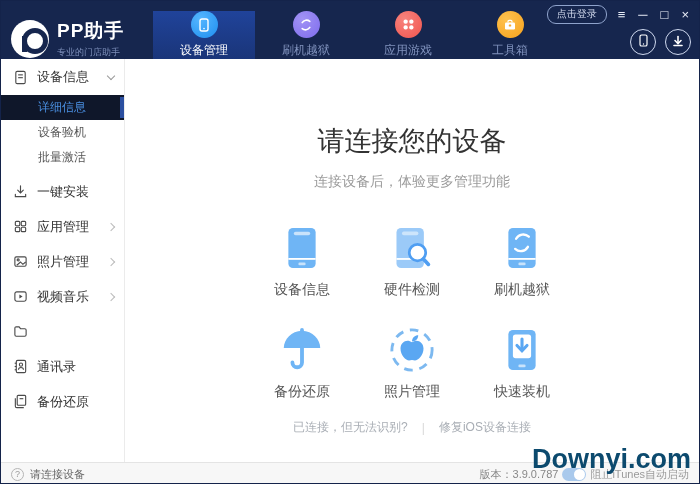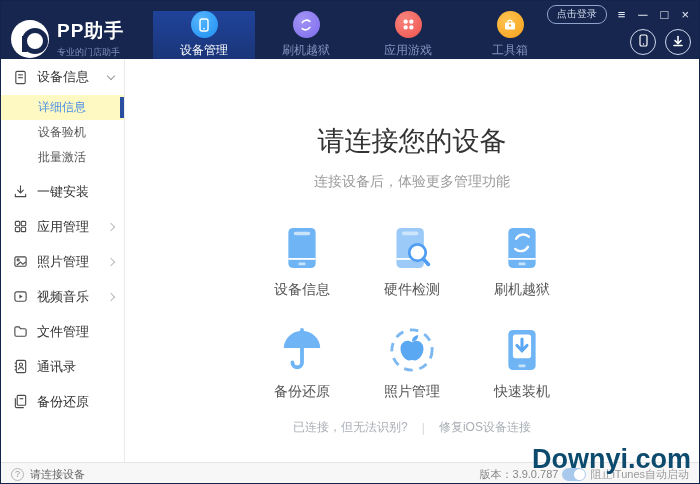--- a/index.html
+++ b/index.html
@@ -36,21 +36,21 @@
 
   
   .body-row { display:flex; height:403px; }
   .sidebar { width:123px; background:#fff; padding-top:0; position:relative; }
   .main { flex:1; background:#fff; border-left:1px solid #ebebeb; position:relative; text-align:center; }
 
   
   .side-group-header { display:flex; align-items:center; height:36px; padding:0 10px 0 12px; font-size:13px; color:#333; cursor:pointer; }
   .side-group-header .lbl { margin-left:9px; flex:1; text-align:left; }
   .sub-item { height:25px; line-height:25px; padding-left:37px; font-size:12px; color:#555; cursor:pointer; position:relative; text-align:left; }
-  .sub-item.active { background:#fef9c3; color:#4a90e2; }
+  .sub-item.active { background:#0f172a; color:#4a90e2; }
   .sub-item.active::after { content:""; position:absolute; right:0; top:2px; bottom:2px; width:4px; background:#2b4fa0; }
   .beta-badge { display:inline-block; margin-left:10px; background:#72a1ee; color:#fff; font-size:9px; padding:1px 4px 2px; border-radius:2px; vertical-align:1px; }
   .side-items { margin-top:4px; }
   .side-item { display:flex; align-items:center; height:35px; padding:0 10px 0 12px; font-size:13px; color:#333; cursor:pointer; }
   .side-item .lbl { margin-left:9px; flex:1; text-align:left; }
   .chev-down { width:6px; height:6px; border-right:1.4px solid #999; border-bottom:1.4px solid #999; transform:rotate(45deg); margin-top:-3px; }
   .chev-right { width:6px; height:6px; border-right:1.4px solid #bbb; border-bottom:1.4px solid #bbb; transform:rotate(-45deg); }
   .side-icon svg { display:block; }
 
   
@@ -218,21 +218,20 @@
             </span>
           <span class="lbl">视频音乐</span>
           <span class="chev-right"></span>
         </div>
         <div class="side-item">
           <span class="side-icon">
               <svg width="15" height="15" viewBox="0 0 16 16" fill="none" stroke="#4a4a4a" stroke-width="1.2">
                 <path d="M2 4.5 C2 3.7 2.6 3 3.5 3 H6.5 L8 5 H12.5 C13.3 5 14 5.7 14 6.5 V11.5 C14 12.3 13.3 13 12.5 13 H3.5 C2.6 13 2 12.3 2 11.5 Z"></path>
               </svg>
             </span>
-          <span class="lbl">文件管理</span>
         </div>
         <div class="side-item">
           <span class="side-icon">
               <svg width="15" height="15" viewBox="0 0 16 16" fill="none" stroke="#4a4a4a" stroke-width="1.2">
                 <rect x="3.5" y="1.5" width="10" height="13" rx="1.5"></rect>
                 <circle cx="8.5" cy="6" r="1.7"></circle>
                 <path d="M5.8 11.5 C5.8 9.9 7 9 8.5 9 C10 9 11.2 9.9 11.2 11.5"></path>
                 <line x1="1.8" y1="4.5" x2="3.5" y2="4.5"></line>
                 <line x1="1.8" y1="8" x2="3.5" y2="8"></line>
                 <line x1="1.8" y1="11.5" x2="3.5" y2="11.5"></line>

